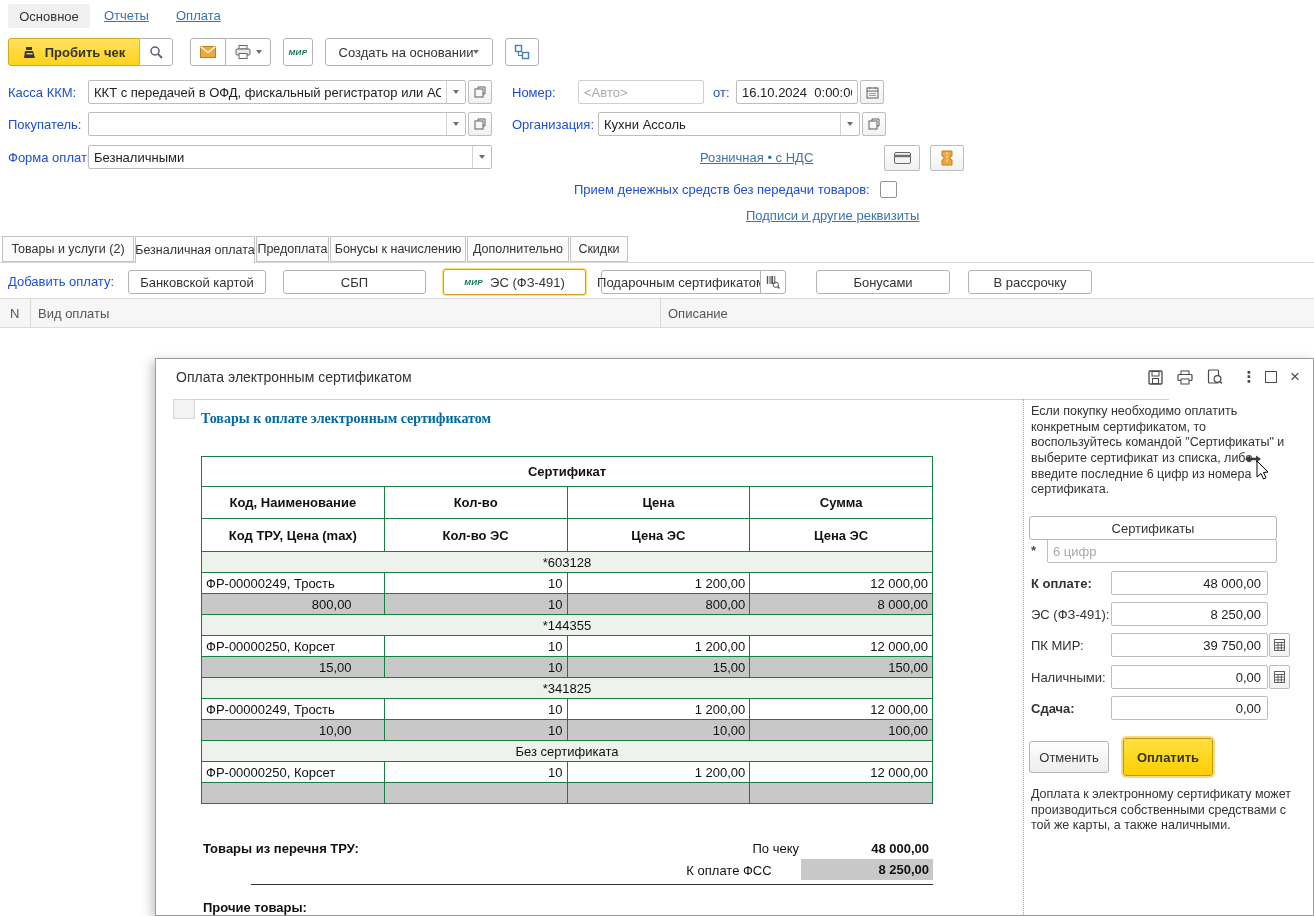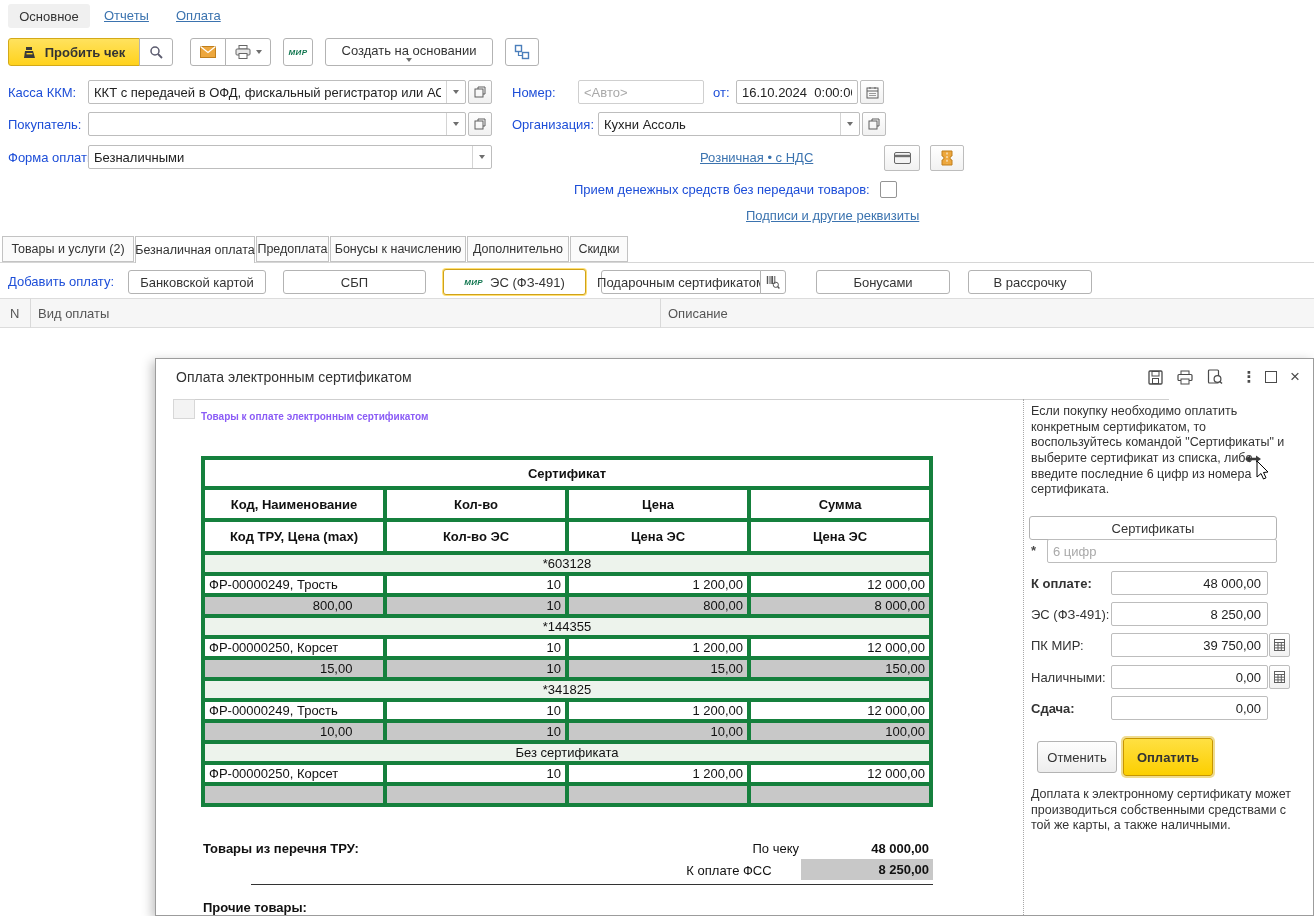--- a/index.html
+++ b/index.html
@@ -23,21 +23,21 @@
   .tab.active{background:#fff;height:27px;border-bottom:none;z-index:3;}
   .hline{position:absolute;height:1px;background:#d6d6d6;}
   .vline{position:absolute;width:1px;background:#d9d9d9;}
   .mir{font-size:8px;font-weight:bold;font-style:italic;color:#0f754e;letter-spacing:.4px;}
   
   #dialog{position:absolute;left:155px;top:358px;width:1159px;height:558px;background:#fff;
           border:1px solid #9c9c9c;box-shadow:-3px 3px 10px rgba(0,0,0,.25);box-sizing:border-box;}
   .winbtn{position:absolute;top:7px;width:22px;height:22px;display:flex;align-items:center;justify-content:center;cursor:pointer;color:#4a4a4a;}
   #es-table{position:absolute;left:45px;top:97px;width:732px;border-collapse:collapse;table-layout:fixed;
             font-size:13px;color:#111;}
-  #es-table td{border:4px solid #15803d;padding:0 4px;overflow:hidden;white-space:nowrap;box-sizing:border-box;}
+  #es-table td{border:1px solid #15803d;padding:0 4px;overflow:hidden;white-space:nowrap;box-sizing:border-box;}
   #es-table tr.h1 td{height:30px;font-weight:bold;text-align:center;}
   #es-table tr.h2 td{height:32px;font-weight:bold;text-align:center;}
   #es-table tr.h3 td{height:33px;font-weight:bold;text-align:center;}
   #es-table tr.r td{height:21px;}
   #es-table tr.cert td{background:#edf3ec;text-align:center;}
   #es-table td.num{text-align:right;}
   #es-table tr.es td{background:#c8c8c8;text-align:right;}
   #es-table td.split{padding:0;background:#edf3ec;position:relative;}
   #es-table td.split .grayp{position:absolute;left:57%;top:0;right:0;bottom:0;background:#c8c8c8;display:flex;align-items:center;}
   #es-table td.split .grayp span{width:46px;text-align:right;}
@@ -93,21 +93,21 @@
           <rect x="4" y="8.5" width="8" height="5" fill="#fff" stroke="#666"></rect>
         </svg>
     </span>
     <span class="dd"></span>
   </div>
 
   <div class="btn" style="left:283px;top:38px;width:30px;height:28px;background:#fff;">
     <span class="mir">МИР</span>
   </div>
 
-  <div class="btn" style="left:325px;top:38px;width:168px;height:28px;gap:0;background:#fff;flex-direction:column;">
+  <div class="btn" style="left:325px;top:38px;width:168px;height:28px;gap:0;background:#fff;">
     <span>Создать на основании</span>
     <span class="dd"></span>
   </div>
 
   <div class="btn" style="left:505px;top:38px;width:34px;height:28px;background:#fff;">
     <span style="display:flex;">
       <svg width="16" height="16" viewBox="0 0 16 16">
           <rect x="1.5" y="1.5" width="6" height="6" fill="none" stroke="#4a7ebb" stroke-width="1.4"></rect>
           <rect x="8.5" y="8.5" width="6" height="6" fill="none" stroke="#4a7ebb" stroke-width="1.4"></rect>
           <path d="M4.5 7.5 V11.5 H8.5" fill="none" stroke="#4a7ebb" stroke-width="1.2"></path>
@@ -287,21 +287,21 @@
     </div>
     <div class="winbtn" style="left:1104px;">
       <span style="width:10px;height:10px;border:1.4px solid #4a4a4a;display:block;"></span>
     </div>
     <div class="winbtn" style="left:1128px;font-size:17px;">
       <span>×</span>
     </div>
 
     <div class="hline" style="left:17px;top:40px;width:996px;background:#cfcfcf;"></div>
     <div class="abs" style="left:17px;top:40px;width:22px;height:20px;background:#f3f3f3;border:1px solid #d7d7d7;box-sizing:border-box;"></div>
-    <div class="abs" style="left:45px;top:52px;font-weight:bold;font-size:10px;color:#8b5cf6;">Товары к оплате электронным сертификатом</div>
+    <div class="abs" style="left:45px;top:52px;font-weight:bold;font-size:14px;color:#0369a1;font-family:Liberation Serif, serif;">Товары к оплате электронным сертификатом</div>
 
     <table id="es-table">
       <tbody>
           <tr class="h1">
             <td colspan="4">Сертификат</td>
           </tr>
       <tr class="h2">
         <td style="width:255px;">Код, Наименование</td>
         <td style="width:225px;">Кол-во</td>
         <td style="width:118px;">Цена</td>
@@ -445,21 +445,21 @@
           <line x1="4" y1="3.5" x2="4" y2="11.5" stroke="#5f5f5f"></line>
           <line x1="7.3" y1="3.5" x2="7.3" y2="11.5" stroke="#5f5f5f"></line>
           <line x1="0.5" y1="6.2" x2="10.5" y2="6.2" stroke="#5f5f5f"></line>
           <line x1="0.5" y1="8.9" x2="10.5" y2="8.9" stroke="#5f5f5f"></line>
         </svg>
     </div>
 
     <div class="side-lbl" style="left:875px;top:342px;font-weight:bold;">Сдача:</div>
     <div class="side-inp" style="left:955px;top:337px;width:157px;height:24px;">0,00</div>
 
-    <div class="btn" style="left:873px;top:382px;width:80px;height:32px;margin-left:8px;">
+    <div class="btn" style="left:873px;top:382px;width:80px;height:32px;">
       <span>Отменить</span>
     </div>
     <div class="btn" style="left:967px;top:379px;width:90px;height:38px;background:linear-gradient(#ffe042,#fccf00);border:1px solid #c79600;box-shadow:0 0 0 2px #f0dc8e;font-weight:bold;">
       <span>Оплатить</span>
     </div>
 
     <div class="helptxt" style="left:875px;top:428px;width:270px;">Доплата к электронному сертификату может производиться собственными средствами с той же карты, а также наличными.</div>
 
     <div class="abs" style="left:1088px;top:92px;">
       <svg width="30" height="30" viewBox="0 0 30 30">

